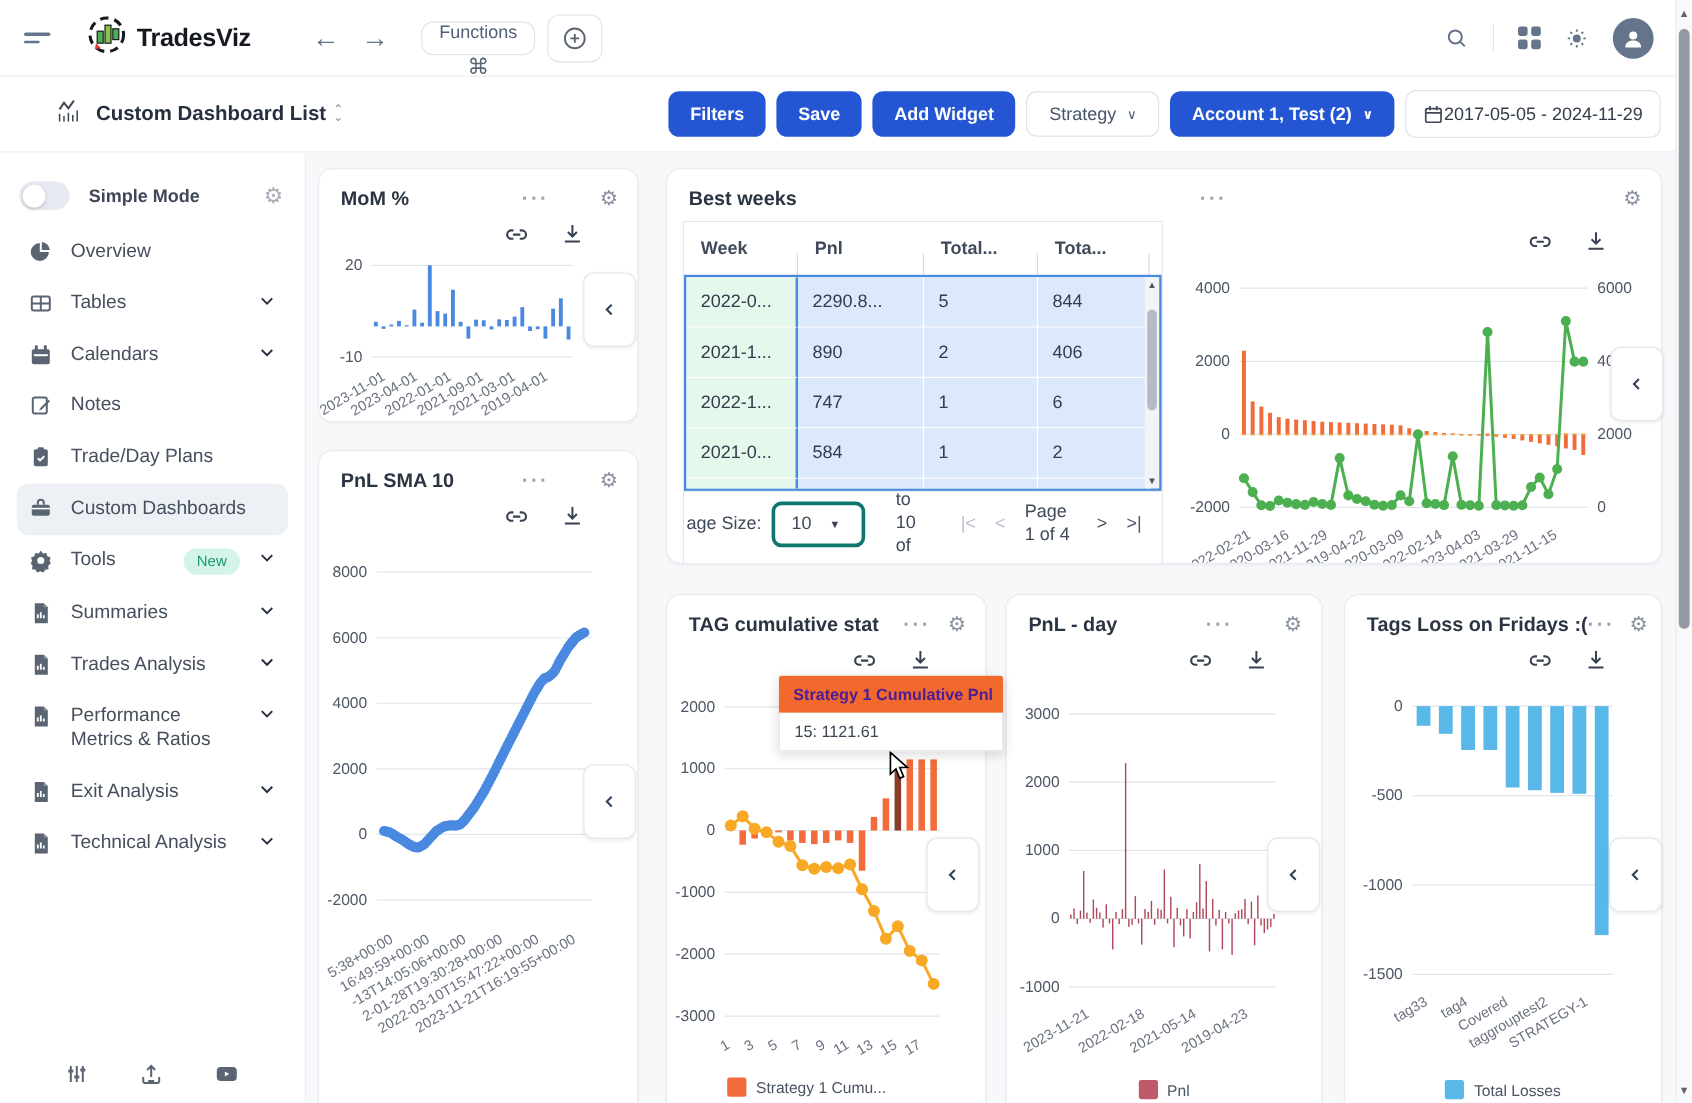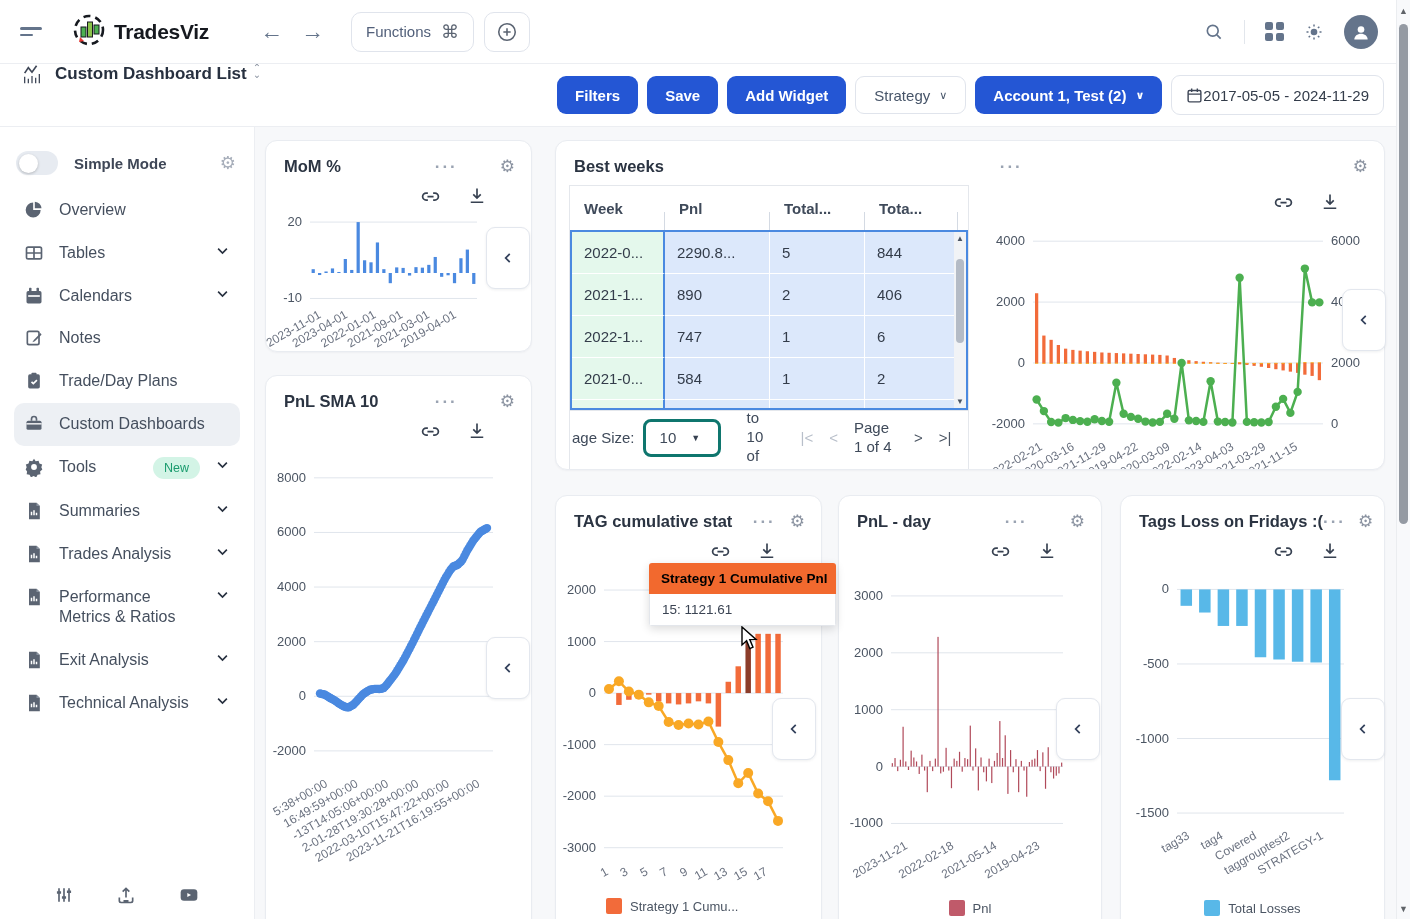--- a/index.html
+++ b/index.html
@@ -8,31 +8,31 @@
   .app { position:relative; width:1410px; height:919px; background:#fff; }
 
   
   .topnav { height:64px; background:#fff; border-bottom:1px solid #eceef2; display:flex; align-items:center; padding:0 26px 0 20px; position:relative; z-index:5;text-align:right; }
   .hamburger { width:22px; cursor:pointer; margin-right:30px; }
   .hamburger div { height:2.5px; background:#64748b; border-radius:2px; margin:4px 0; }
   .hamburger .l2 { width:60%; }
   .brand { display:flex; align-items:center; gap:8px; margin-right:42px; }
   .brand-name { font-size:21px; font-weight:700; color:#16191f; letter-spacing:-0.3px; }
   .nav-arrow { font-size:23px; color:#64748b; padding:0 9px; cursor:pointer; line-height:1; }
-  .fn-btn { display:flex; align-items:center; gap:10px; border:1px solid #e0e4ec; border-radius:10px; height:40px; padding:0 14px; margin-left:18px; color:#52607a; font-size:15px; cursor:pointer; background:#fff; }
+  .fn-btn { display:flex; align-items:center; gap:10px; border:1px solid #e0e4ec; border-radius:10px; height:28px; padding:0 14px; margin-left:18px; color:#52607a; font-size:15px; cursor:pointer; background:#fff;flex-direction:column; }
   .cmd { font-size:18px; color:#5b6472; }
   .plus-btn { border:1px solid #e0e4ec; border-radius:10px; height:40px; width:46px; margin-left:10px; display:flex; align-items:center; justify-content:center; cursor:pointer; background:#fff; }
   .nav-right { margin-left:auto; display:flex; align-items:center; gap:20px; padding-right:6px; }
   .nav-divider { width:1px; height:24px; background:#e2e6ec; }
   .grid-icon { display:grid; grid-template-columns:8px 8px; grid-gap:3px; cursor:pointer; }
   .grid-icon div { width:8px; height:8px; background:#64748b; border-radius:2px; }
   .avatar { width:34px; height:34px; border-radius:50%; background:#64748b; display:flex; align-items:center; justify-content:center; cursor:pointer; }
 
   
-  .subheader { height:63px; background:#fff; border-bottom:1px solid #eceef2; display:flex; padding:0 26px 0 21px; position:relative; z-index:4; }
+  .subheader { height:63px; background:#fff; border-bottom:1px solid #eceef2; display:flex; align-items:center; padding:0 26px 0 46px; position:relative; z-index:4; }
   .ph-title { font-size:17px; font-weight:700; color:#27303f; margin:0 6px 0 12px; }
   .sort-ic { display:flex; flex-direction:column; color:#8b93a1; font-size:10px; line-height:7px; cursor:pointer; }
   .hd-btns { display:flex; align-items:center; gap:9px; margin-left:auto; }
   .btn { height:38px; border-radius:9px; border:none; font-size:15px; font-weight:600; padding:0 18px; cursor:pointer; display:flex; align-items:center; gap:9px; font-family:inherit; }
   .btn-blue { background:#2456d4; color:#fff; }
   .btn-white { background:#fff; color:#475569; border:1px solid #e0e4ec; font-weight:400; }
   .chev-dn { font-size:11px; }
   .date-box { height:40px; border:1px solid #e0e4ec; border-radius:9px; background:#fff; display:flex; align-items:center; padding:0 14px; font-size:15px; color:#333c4a; cursor:pointer; }
 
   
@@ -96,21 +96,21 @@
   .bw-chartzone { flex:1; position:relative; padding-left:12px; }
 
   
   .collapse { position:absolute; width:44px; height:62px; background:#fff; border:1px solid #e3e7ee; border-radius:9px; box-shadow:0 1px 3px rgba(16,24,40,.07); display:flex; align-items:center; justify-content:center; cursor:pointer; z-index:6; }
   #col-mom { left:231px; top:100px; } #col-bw { left:1087px; top:162px; }
   #col-sma { left:231px; top:510px; } #col-tag { left:517px; top:571px; }
   #col-day { left:801px; top:571px; } #col-loss { left:1086px; top:571px; }
 
   
   .tooltip { position:absolute; left:394px; top:436px; width:187px; z-index:8; box-shadow:0 3px 10px rgba(0,0,0,.14); border-radius:3px; overflow:hidden; }
-  .tt-head { background:#f2692e; color:#000000; font-size:13.5px; font-weight:700; padding:8px 12px; white-space:nowrap; }
+  .tt-head { background:#f2692e; color:#4c1d95; font-size:13.5px; font-weight:700; padding:8px 12px; white-space:nowrap; }
   .tt-body { background:#fff; border:1px solid #e3e6eb; border-top:none; font-size:13.5px; color:#3b4453; padding:8px 12px; }
   .cursor { position:absolute; left:484px; top:499px; z-index:9; }
 
   
   .vscroll { position:absolute; right:0; top:0; width:14px; height:919px; background:#f8f9fb; border-left:1px solid #ebedf0; z-index:20; display:flex; flex-direction:column; align-items:center; }
   .vs-up { margin-top:6px; color:#5f6368; font-size:9px; cursor:pointer; }
   .vs-thumb { width:9px; height:500px; background:#949aa3; border-radius:5px; margin-top:8px; cursor:pointer; }
   .vs-dn { position:absolute; bottom:5px; color:#5f6368; font-size:9px; cursor:pointer; }
 
   svg text { font-family:"Liberation Sans","DejaVu Sans",sans-serif; }

